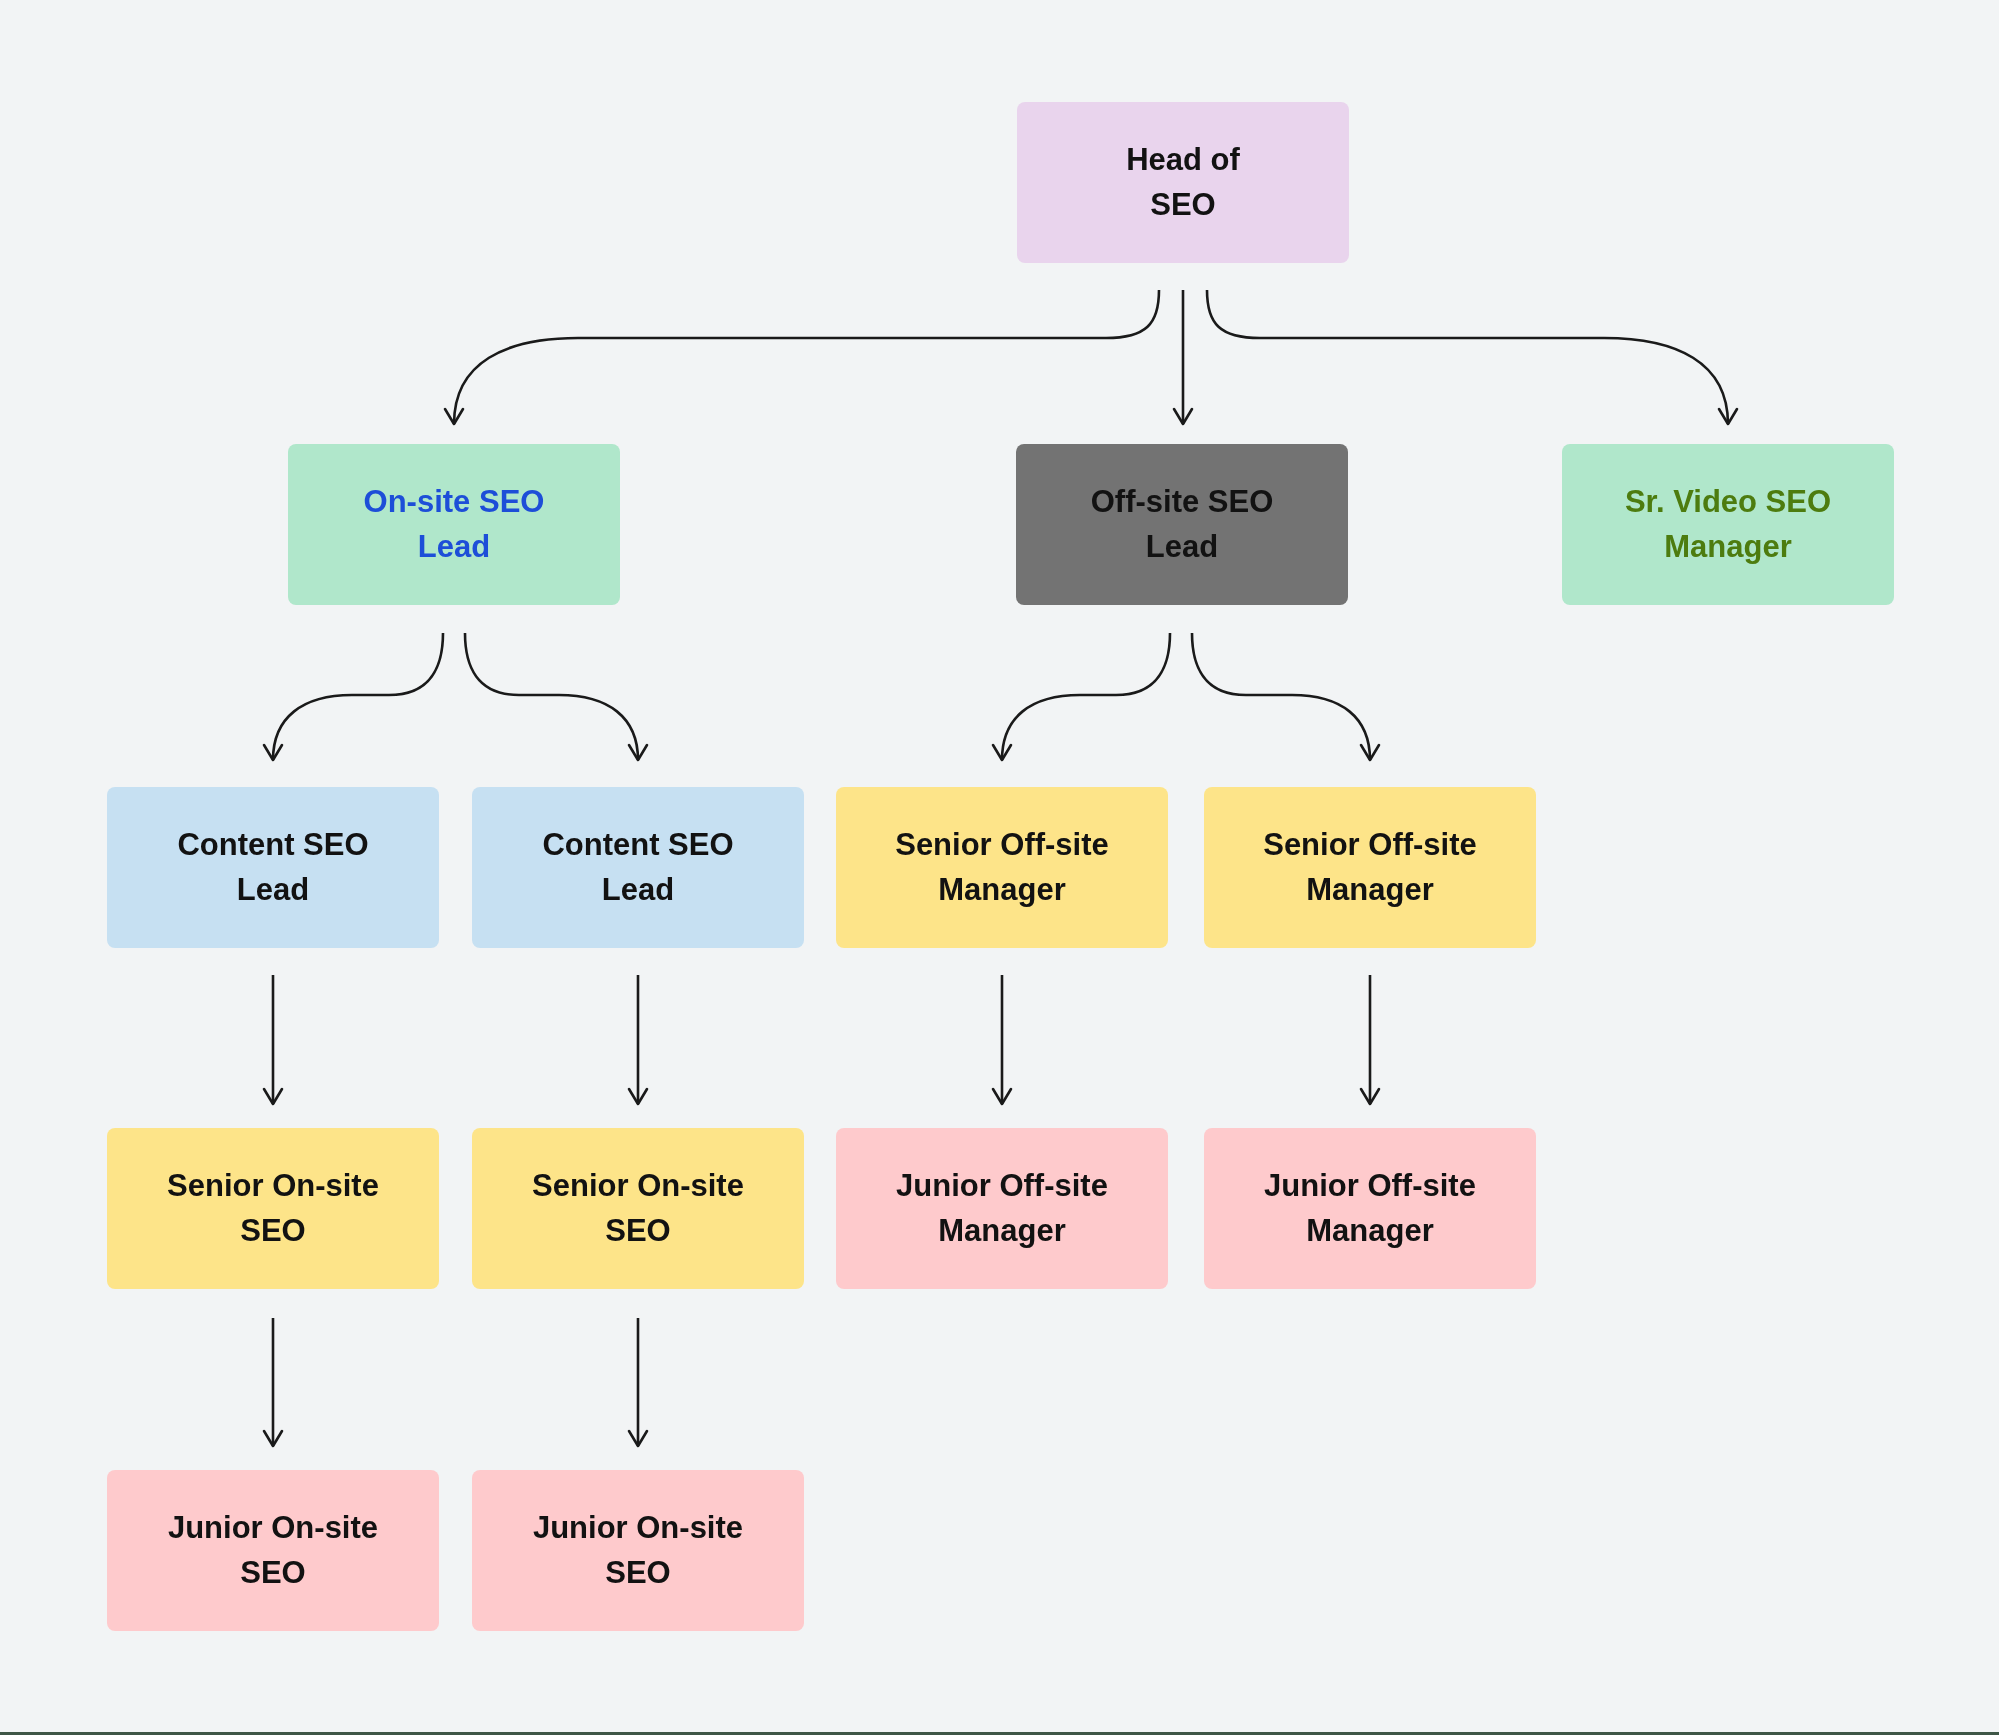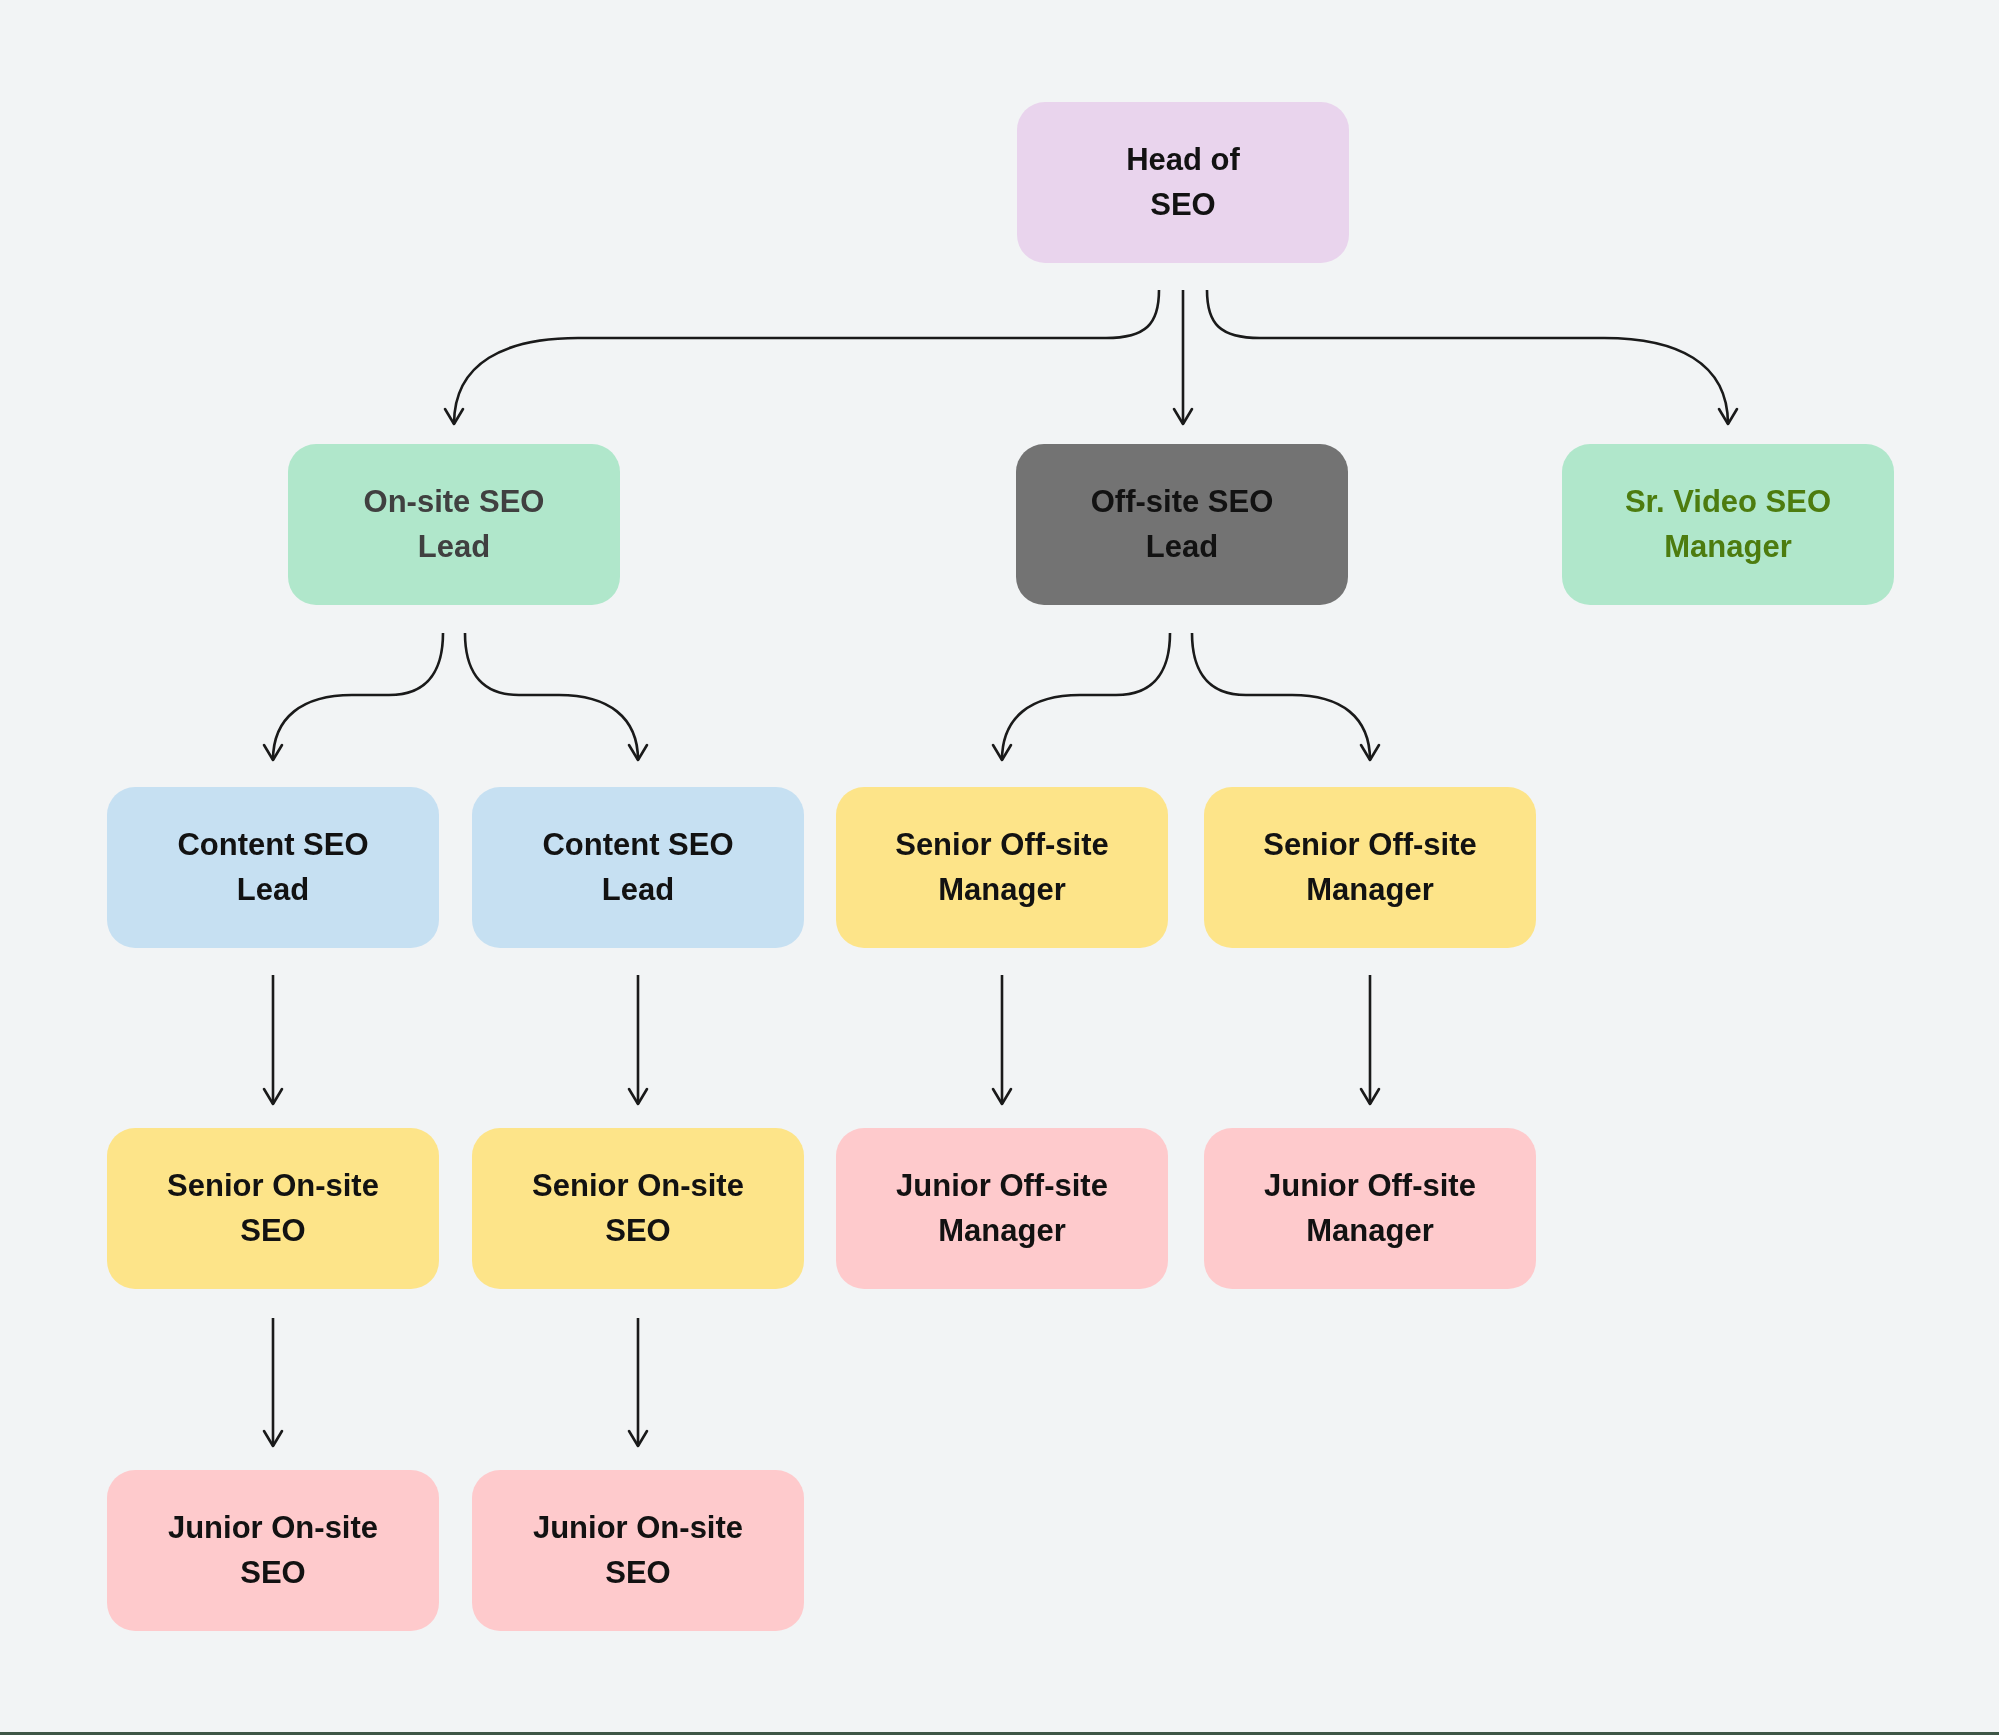--- a/index.html
+++ b/index.html
@@ -31,21 +31,21 @@
     fill: none;
     stroke: #1a1a1a;
     stroke-width: 2.6;
     stroke-linecap: round;
     stroke-linejoin: round;
   }
   .node {
     position: absolute;
     width: 332px;
     height: 161px;
-    border-radius: 28px;
+    border-radius: 8px;
     display: flex;
     align-items: center;
     justify-content: center;
     text-align: center;
     font-weight: 700;
     font-size: 31px;
     line-height: 1.42;
     color: #121212;
   }
   .node span {
@@ -98,21 +98,21 @@
     <path class="arrowhead" d="M 629 1431 L 638 1446 L 647 1431" style="stroke: rgb(26, 26, 26);"></path>
   </svg>
 
   <div class="node" style="left: 1017px; top: 102px; background: rgb(233, 212, 237); color: rgb(18, 18, 18);">
     <div>
       <span>Head of</span>
       <span>SEO</span>
     </div>
   </div>
 
-  <div class="node" style="left: 288px; top: 444px; background: rgb(176, 231, 203); color: #404040;">
+  <div class="node" style="left: 288px; top: 444px; background: rgb(176, 231, 203); color: #1d4ed8;">
     <div>
       <span>On-site SEO</span>
       <span>Lead</span>
     </div>
   </div>
 
   <div class="node" style="left: 1016px; top: 444px; background: #737373; color: rgb(18, 18, 18);">
     <div>
       <span>Off-site SEO</span>
       <span>Lead</span>

